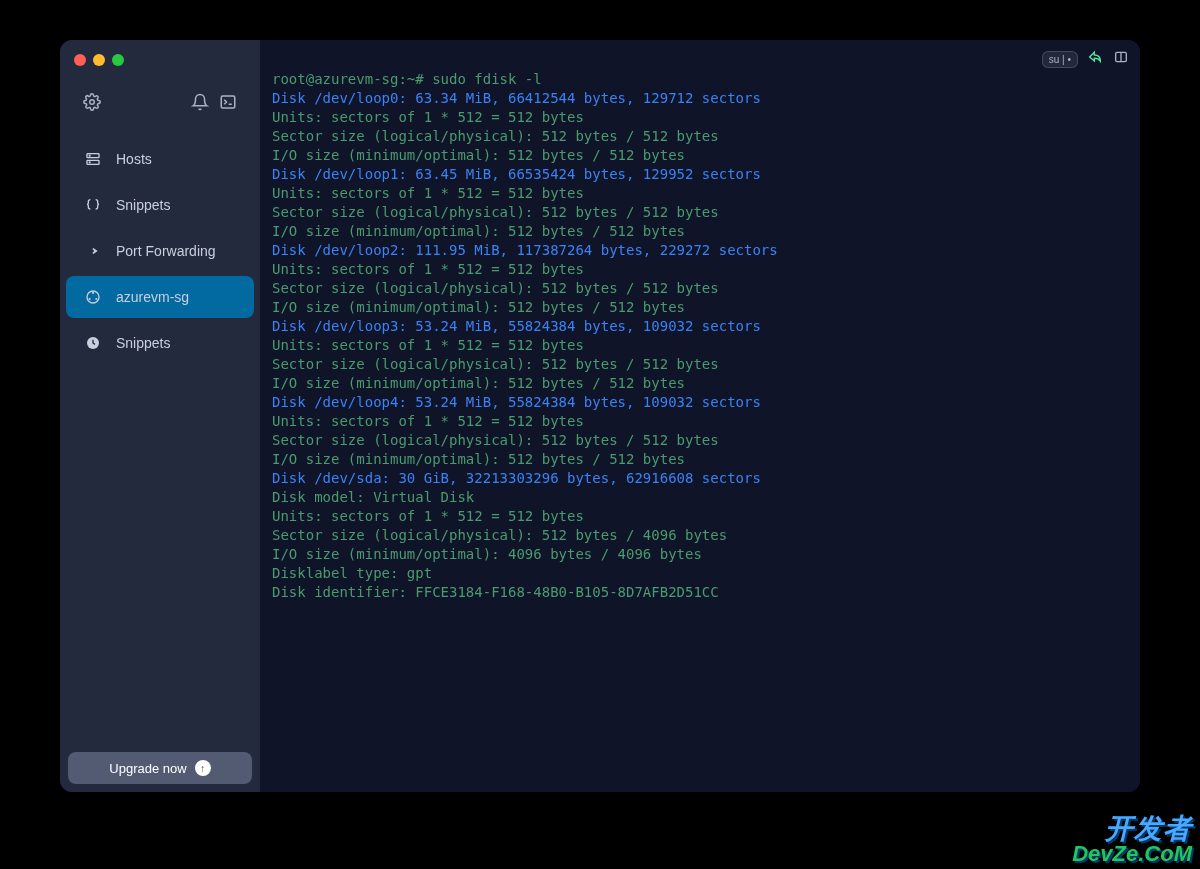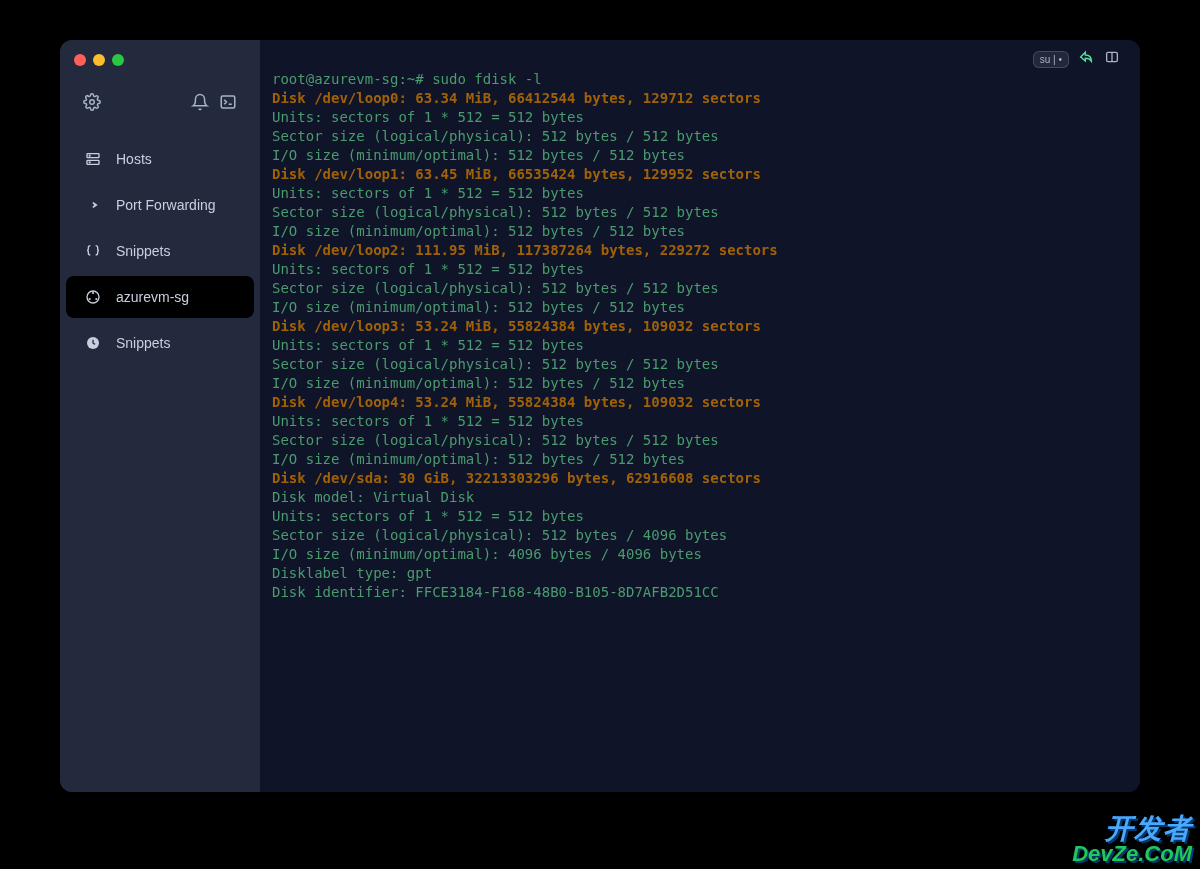--- a/index.html
+++ b/index.html
@@ -71,21 +71,21 @@
       align-items: center;
       gap: 14px;
       padding: 12px 18px;
       color: #c8cfde;
       font-size: 14px;
       cursor: pointer;
       margin: 2px 6px;
       border-radius: 8px;
     }
     .nav-item.active {
-      background: #000000;
+      background: #0369a1;
     }
     .nav-item .nav-icon {
       width: 18px;
       height: 18px;
       display: flex;
       align-items: center;
       justify-content: center;
       flex-shrink: 0;
     }
     .nav-item .nav-icon svg { width: 16px; height: 16px; }
@@ -112,21 +112,21 @@
 
     .terminal-pane {
       flex: 1;
       background: #0f1428;
       position: relative;
       overflow: hidden;
     }
     .term-toolbar {
       position: absolute;
       top: 10px;
-      right: 19px;
+      right: 10px;
       display: flex;
       align-items: center;
       gap: 8px;
     }
     .chip {
       background: rgba(170,180,200,0.12);
       border: 1px solid rgba(170,180,200,0.25);
       border-radius: 6px;
       color: #aab2c7;
       font-size: 10px;
@@ -147,21 +147,21 @@
       left: 12px;
       right: 8px;
       bottom: 8px;
       font-family: "SF Mono", ui-monospace, Menlo, Consolas, monospace;
       font-size: 14px;
       line-height: 19px;
       white-space: pre;
       overflow: hidden;
     }
     .line-dim { color: #4a9b6e; }
-    .line-bright { color: #a16207; font-weight: bold; }
+    .line-bright { color: #3b82f6; font-weight: normal; }
 
     .watermark {
       position: absolute;
       bottom: 4px;
       right: 8px;
       text-align: right;
       line-height: 1;
       font-family: "Arial Black", sans-serif;
       font-weight: 900;
       font-style: italic;
@@ -227,34 +227,34 @@
               <circle cx="7" cy="7" r="0.7" fill="currentColor"></circle>
               <circle cx="7" cy="17" r="0.7" fill="currentColor"></circle>
             </svg>
         </span>
         <span class="nav-label">Hosts</span>
       </div>
 
 
       <div class="nav-item">
         <span class="nav-icon">
+          <svg viewBox="0 0 24 24" fill="none" stroke="currentColor" stroke-width="2">
+              <path d="M8 4c-2 0-3 1-3 3v2c0 1-1 2-2 2 1 0 2 1 2 2v2c0 2 1 3 3 3M16 4c2 0 3 1 3 3v2c0 1 1 2 2 2-1 0-2 1-2 2v2c0 2-1 3-3 3"></path>
+            </svg>
+        </span>
+        <span class="nav-label">Snippets</span>
+      </div>
+
+      <div class="nav-item">
+        <span class="nav-icon">
           <svg viewBox="0 0 24 24" fill="currentColor">
               <path d="M4 12h10l-3-3 1.5-1.5L19 12l-6.5 4.5L11 15l3-3H4z"></path>
             </svg>
         </span>
         <span class="nav-label">Port Forwarding</span>
-      </div>
-
-      <div class="nav-item">
-        <span class="nav-icon">
-          <svg viewBox="0 0 24 24" fill="none" stroke="currentColor" stroke-width="2">
-              <path d="M8 4c-2 0-3 1-3 3v2c0 1-1 2-2 2 1 0 2 1 2 2v2c0 2 1 3 3 3M16 4c2 0 3 1 3 3v2c0 1 1 2 2 2-1 0-2 1-2 2v2c0 2-1 3-3 3"></path>
-            </svg>
-        </span>
-        <span class="nav-label">Snippets</span>
       </div>
 
       <div class="nav-item active">
         <span class="nav-icon">
           <svg viewBox="0 0 24 24" fill="currentColor">
               <circle cx="12" cy="12" r="9" fill="none" stroke="currentColor" stroke-width="2"></circle>
               <circle cx="12" cy="6" r="1.6"></circle>
               <circle cx="7" cy="15" r="1.6"></circle>
               <circle cx="17" cy="15" r="1.6"></circle>
             </svg>
@@ -267,20 +267,24 @@
           <svg viewBox="0 0 24 24" fill="currentColor">
               <circle cx="12" cy="12" r="9"></circle>
               <path d="M12 7v5l3 2" stroke="#242a3d" stroke-width="2" fill="none"></path>
             </svg>
         </span>
         <span class="nav-label">Snippets</span>
       </div>
 
       <div style="flex:1"></div>
 
+      <div class="upgrade-bar">
+        <span>Upgrade now</span>
+        <span class="circle-up">↑</span>
+      </div>
     </div>
 
     <div class="terminal-pane">
       <div class="term-toolbar">
         <div class="chip">su | •</div>
         <div class="tbtn">
           <span>
             <svg viewBox="0 0 24 24" fill="none" stroke="currentColor" stroke-width="2.2">
                 <path d="M4 12l7-7v4c7 0 9 5 9 9-2-3-4-4-9-4v4l-7-6z"></path>
               </svg>

